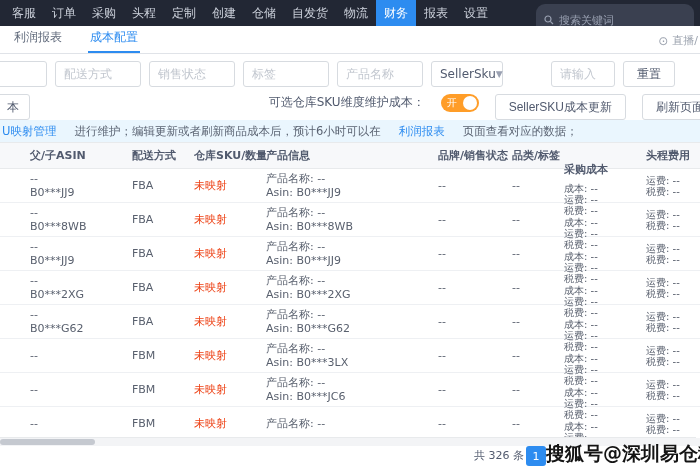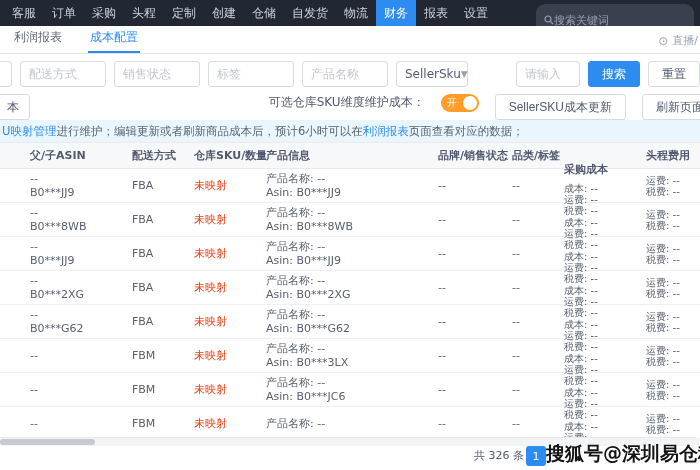--- a/index.html
+++ b/index.html
@@ -5,21 +5,21 @@
   * { margin:0; padding:0; box-sizing:border-box; }
   html,body { width:700px; height:470px; }
   body { font-family:"DejaVu Sans","Liberation Sans",sans-serif; background:#fff; }
   .screen { position:relative; width:700px; height:470px; overflow:hidden; background:#fff; }
 
   
   .topnav { height:26px; background:#222734; display:flex; align-items:center; padding-left:4px; position:relative; }
   .nav-items { display:flex; align-items:center; height:26px; }
   .nav-item { color:#cdd2dc; font-size:12px; padding:0 8px; height:26px; line-height:26px; cursor:pointer; white-space:nowrap; }
   .nav-item.active { background:#2d8cf0; color:#fff; }
-  .nav-search { position:absolute; right:6px; top:4px; width:158px; height:31px; background:#3a4050; border-radius:9px; display:flex; align-items:center; padding:0 8px; }
+  .nav-search { position:absolute; right:6px; top:4px; width:158px; height:31px; background:#3a4050; border-radius:9px; display:flex; align-items:center; padding:0 8px; gap:5px; }
   .nav-search input { flex:1; background:transparent; border:none; outline:none; color:#cfd4de; font-size:11px; width:100px; }
   .nav-search input::placeholder { color:#9aa1b2; }
 
   
   .tabbar { height:28px; border-bottom:1px solid #e0e3e8; display:flex; align-items:flex-end; padding-left:12px; position:relative; background:#fff; }
   .tabs { display:flex; }
   .tab { font-size:12px; padding:0 2px 7px; margin-right:24px; color:#606a7b; cursor:pointer; }
   .tab.active { color:#2d8cf0; border-bottom:2px solid #2d8cf0; padding-bottom:5px; }
   .tabbar-right { position:absolute; right:2px; top:7px; display:flex; align-items:center; gap:4px; color:#9aa1ad; font-size:11px; }
   .live-ico { font-size:12px; color:#9aa1ad; }
@@ -41,21 +41,21 @@
   .toolbar { height:26px; display:flex; align-items:center; gap:8px; }
   .btn-cut-left { margin-left:-14px; width:44px; text-align:right; padding:0 10px 0 0; }
   .toolbar-right { margin-left:auto; display:flex; gap:16px; }
   .dim-label { font-size:12px; color:#515a6e; white-space:nowrap; }
   .switch { width:38px; height:18px; border-radius:9px; background:#ff9d28; position:relative; cursor:pointer; flex:none; }
   .switch .on-txt { position:absolute; left:6px; top:2px; font-size:10px; color:#fff; line-height:14px; }
   .switch .knob { position:absolute; right:2px; top:2px; width:14px; height:14px; border-radius:50%; background:#fff; }
   .btn-cut-right { margin-right:-16px; width:74px; flex:none; overflow:hidden; }
 
   
-  .notice { height:22px; background:#eaf6fe; display:flex; align-items:center; font-size:11.5px; color:#5a6372; padding-left:2px; gap:0; white-space:nowrap; overflow:hidden; }
+  .notice { height:22px; background:#eaf6fe; display:flex; align-items:center; font-size:11.5px; color:#5a6372; padding-left:2px; gap:18px; white-space:nowrap; overflow:hidden; }
   .notice .lnk { color:#2d8cf0; cursor:pointer; }
 
   
   .table-wrap { height:295px; overflow:hidden; border-top:1px solid #e8eaec; }
   .thead { display:flex; background:#f7f8fa; border-bottom:1px solid #e8eaec; height:26px; align-items:center; }
   .th { font-size:11px; font-weight:700; color:#515a6e; white-space:nowrap; overflow:hidden; }
   .tr { display:flex; border-bottom:1px solid #eef0f3; height:34px; align-items:center; }
   .td { font-size:11px; color:#59606e; white-space:nowrap; overflow:hidden; }
   .td .line { line-height:14px; }
   .td.small { font-size:10px; }
@@ -126,21 +126,20 @@
         <div class="filter-box">配送方式</div>
         <div class="filter-box">销售状态</div>
         <div class="filter-box">标签</div>
         <div class="filter-box">产品名称</div>
       </div>
     <div class="filter-box sku-select">
       <span>SellerSku</span>
       <span class="chev">▼</span>
     </div>
     <input class="kw-input" type="text" placeholder="请输入" style="">
-    <button class="btn btn-primary">搜索</button>
     <button class="btn btn-default">重置</button>
   </div>
 
   <div class="toolbar">
     <button class="btn btn-default btn-cut-left">本</button>
     <div class="toolbar-right">
       <span class="dim-label">可选仓库SKU维度维护成本：</span>
       <div class="switch">
         <span class="on-txt">开</span>
         <span class="knob"></span>

